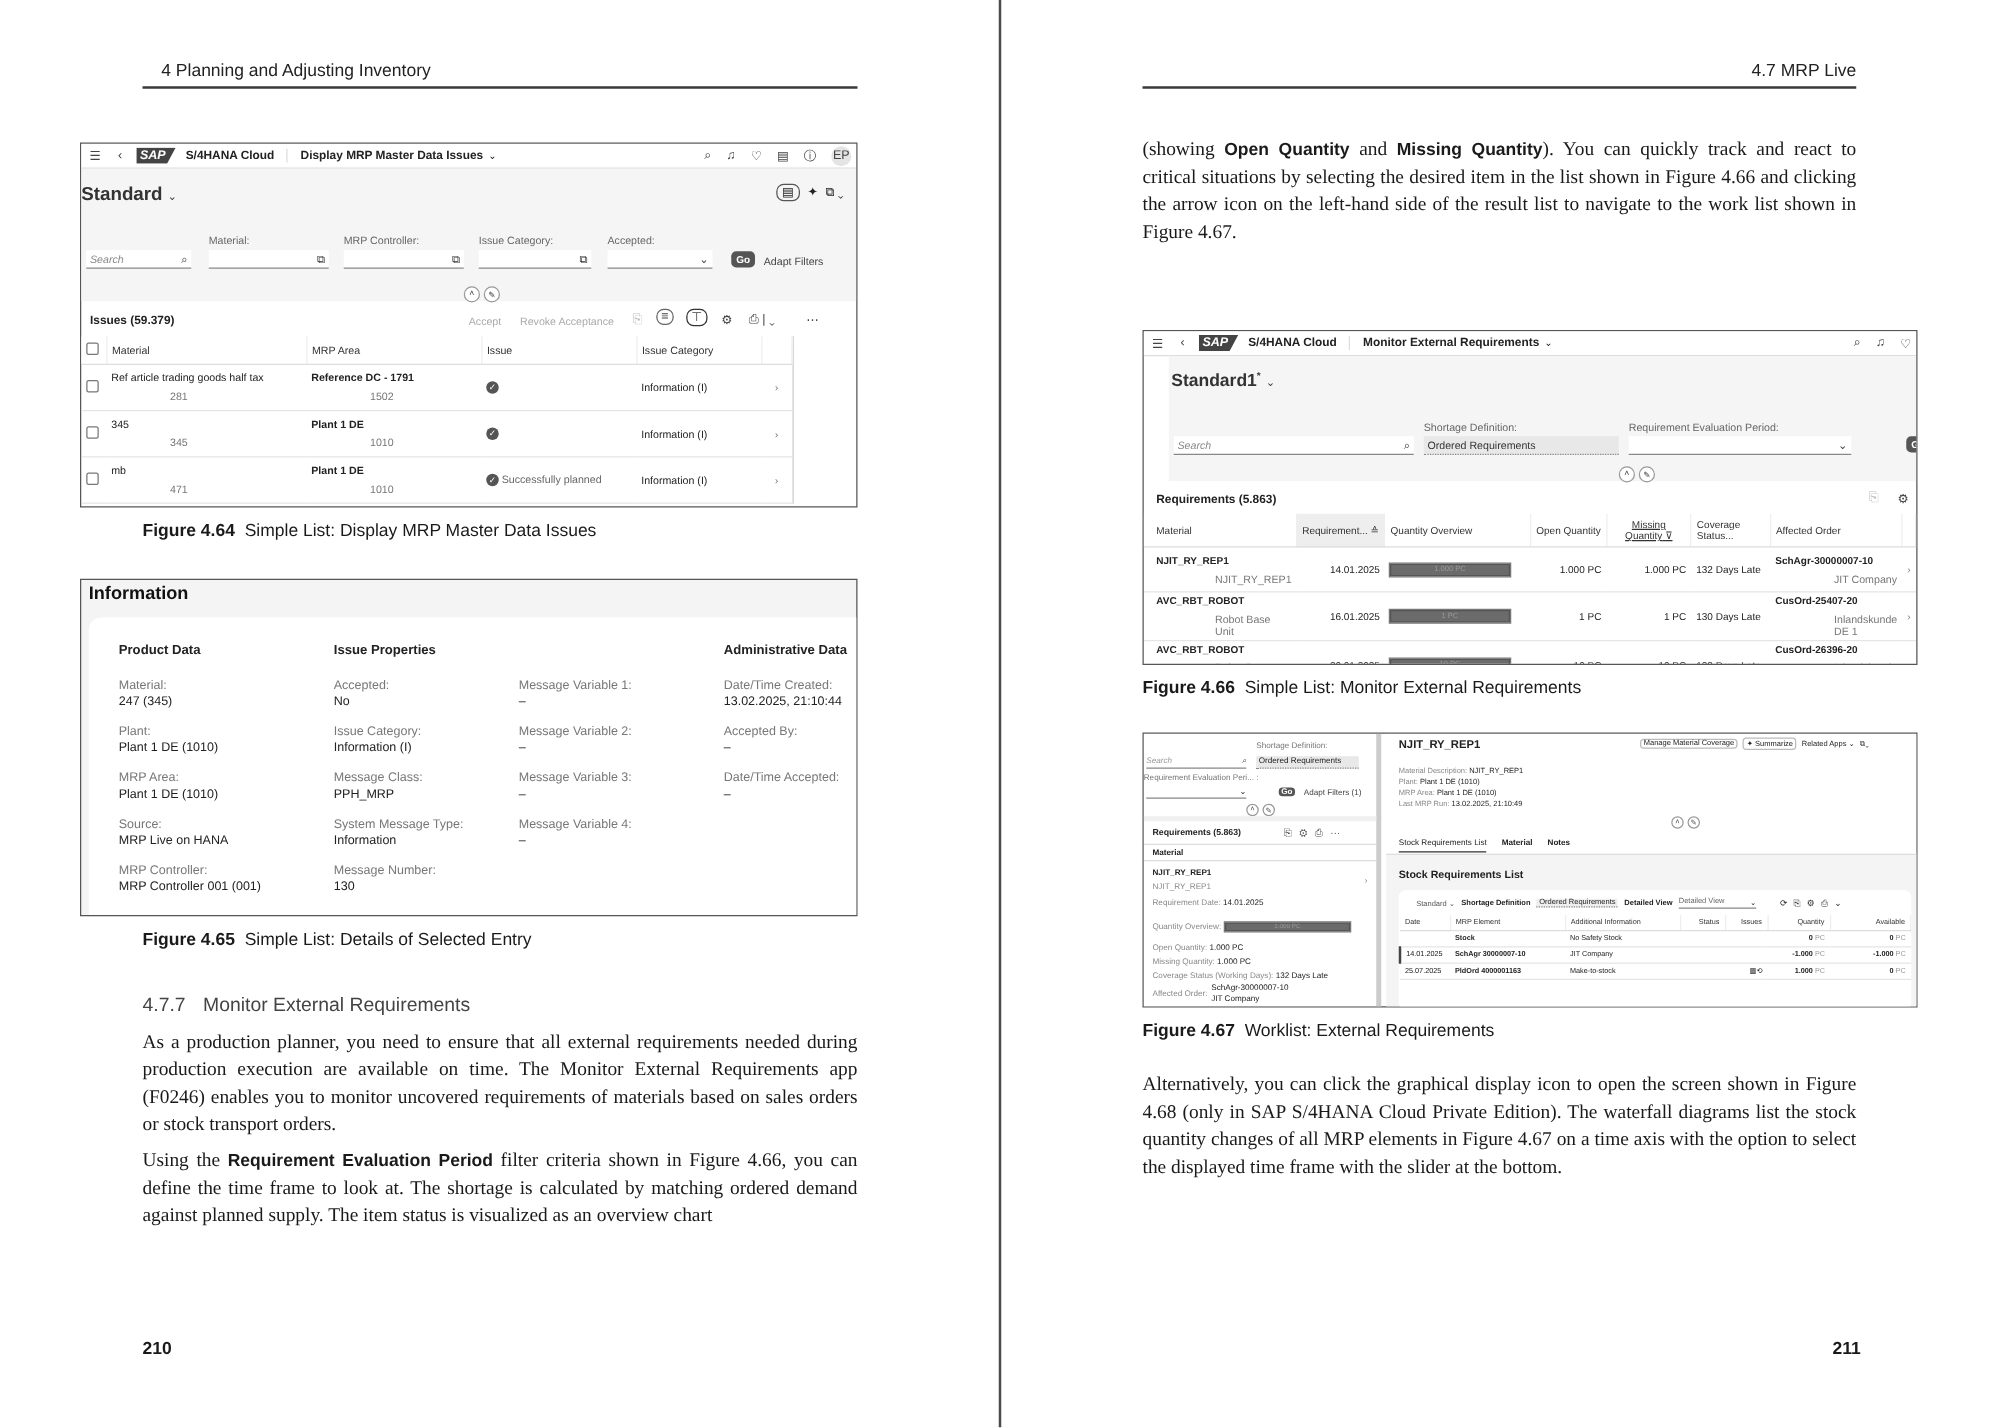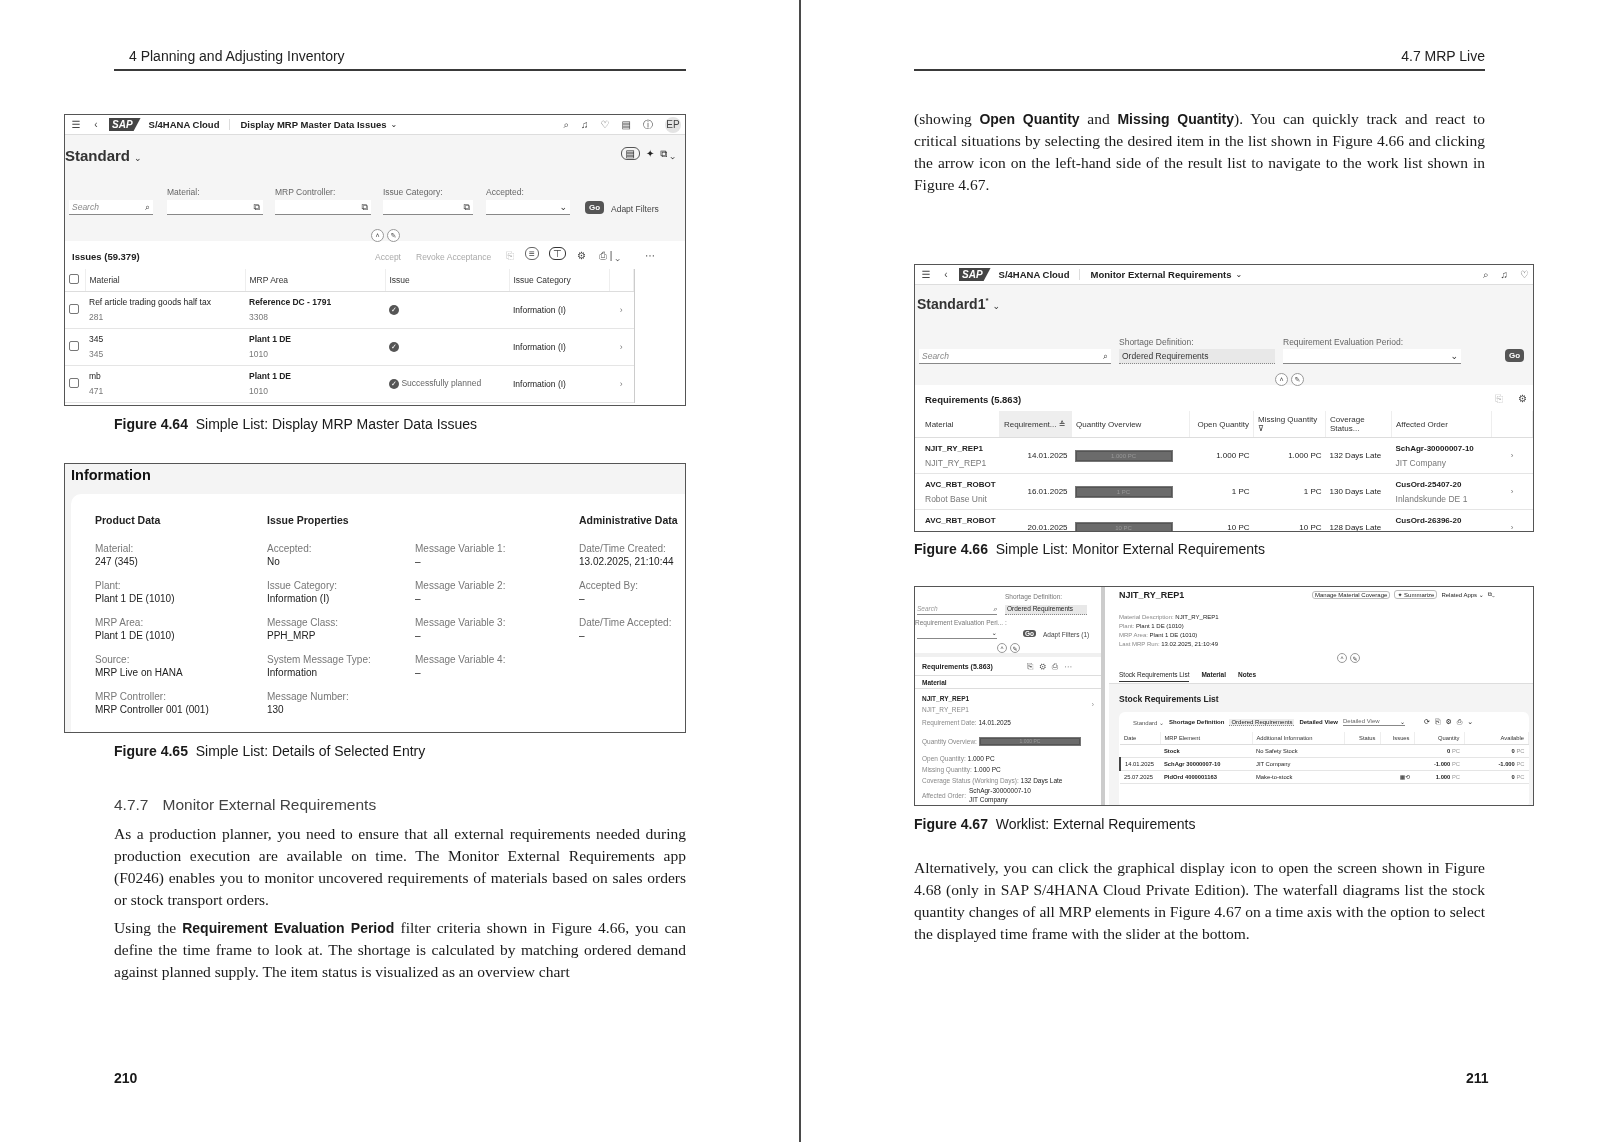--- a/index.html
+++ b/index.html
@@ -38,21 +38,21 @@
   .adapt { position: absolute; font-size: 8.5px; color: #444; }
   .collapse { position: absolute; display: flex; gap: 3px; }
   .collapse span { width: 13px; height: 13px; border-radius: 50%; border: 1px solid #999; background: #fff; font-size: 7px; display: flex; align-items: center; justify-content: center; color: #444; }
   .tbl-title { font-weight: bold; font-size: 9.5px; }
   .tb-action { font-size: 8.5px; color: #aaa; }
   .tb-ic { font-size: 10px; color: #444; }
   table.grid { border-collapse: collapse; width: 100%; font-size: 8.5px; }
   table.grid th { text-align: left; font-weight: normal; color: #333; padding: 4px 4px; border-bottom: 1px solid #ddd; border-right: 1px solid #eee; height: 22px; background: #fff; }
   table.grid td { padding: 2px 4px; border-bottom: 1px solid #e5e5e5; vertical-align: middle; }
   .cb { width: 10px; height: 10px; border: 1px solid #777; border-radius: 2px; display: inline-block; background: #fff; }
-  .sub { color: #777; display: block; margin-top: 5px; font-size: 8.5px; }
+  .sub { color: #777; display: block; margin-top: 5px; font-size: 8.5px; margin-left: 47px; }
   .bold { font-weight: bold; }
   .chk { display: inline-flex; width: 10px; height: 10px; border-radius: 50%; background: #555; color: #fff; font-size: 7px; align-items: center; justify-content: center; vertical-align: middle; }
   .nav-arrow { color: #777; text-align: center; }
   .bar { height: 10px; background: #6b6b6b; border: 1px solid #555; font-size: 6px; color: #999; display: flex; align-items: center; justify-content: center; outline: 1.5px solid #777; outline-offset: 0; }
 
   
   .info-title { font-weight: bold; font-size: 14.5px; color: #111; }
   .info-card { background: #fff; border-radius: 10px; }
   .i-col { position: absolute; font-size: 10px; }
   .i-col .hd { font-weight: bold; font-size: 10.5px; color: #222; margin-bottom: 17px; }
@@ -139,21 +139,21 @@
           <th style="width:140px;">MRP Area</th>
           <th style="width:124px;">Issue</th>
           <th style="width:100px;">Issue Category</th>
           <th></th>
         </tr>
       </thead>
       <tbody>
         <tr style="height:37px;">
           <td><span class="cb"></span></td>
           <td><span>Ref article trading goods half tax</span><span class="sub">281</span></td>
-          <td><span class="bold">Reference DC - 1791</span><span class="sub">3308</span></td>
+          <td><span class="bold">Reference DC - 1791</span><span class="sub">1502</span></td>
           <td><span class="chk">✓</span></td>
           <td>Information (I)</td>
           <td class="nav-arrow">›</td>
         </tr>
         <tr style="height:37px;">
           <td><span class="cb"></span></td>
           <td><span>345</span><span class="sub">345</span></td>
           <td><span class="bold">Plant 1 DE</span><span class="sub">1010</span></td>
           <td><span class="chk">✓</span></td>
           <td>Information (I)</td>
@@ -252,21 +252,21 @@
     <span class="ic">‹</span>
     <span class="sap-logo">SAP</span>
     <span class="prod">S/4HANA Cloud</span>
     <span class="app">Monitor External Requirements</span>
     <span style="font-size:8px;margin-left:4px;">⌄</span>
     <span class="sp"></span>
     <span class="ri">⌕</span>
     <span class="ri">♫</span>
     <span class="ri">♡</span>
   </div>
-  <div class="dyn" style="height:100px;">
+  <div class="dyn" style="height:100px;margin-left:20px;">
     <div class="abs variant" style="left:2px;top:11px;font-size:14px;">
       <span>Standard1</span><sup style="font-size:8px;">*</sup><span class="chev">⌄</span>
     </div>
     <div class="flabel" style="left:204px;top:52px;">Shortage Definition:</div>
     <div class="flabel" style="left:368px;top:52px;">Requirement Evaluation Period:</div>
     <div class="finput" style="left:4px;top:64px;width:192px;">
         <i>Search</i>
         <span class="trail">⌕</span>
       </div>
     <div class="finput" style="left:204px;top:64px;width:156px;background:#e8e8e8;color:#333;border-bottom:1px dotted #888;">
@@ -286,21 +286,21 @@
     <span class="abs tb-ic" style="left:580px;top:8px;color:#bbb;">⎘</span>
     <span class="abs tb-ic" style="left:603px;top:8px;">⚙</span>
   </div>
   <table class="grid" style="font-size:8px;">
     <thead>
       <tr>
         <th style="width:84px;padding-left:10px;">Material</th>
         <th style="width:72px;background:#eee;"><span>Requirement...</span> <span>≙</span></th>
         <th style="width:118px;">Quantity Overview</th>
         <th style="width:64px;text-align:right;">Open Quantity</th>
-        <th style="width:72px;text-align:left;"><span>Missing Quantity</span> <span>⊽</span></th>
+        <th style="width:72px;text-align:center;text-decoration:underline;"><span>Missing Quantity</span> <span>⊽</span></th>
         <th style="width:66px;">Coverage Status...</th>
         <th style="width:100px;">Affected Order</th>
         <th></th>
       </tr>
     </thead>
     <tbody>
       <tr style="height:36px;">
         <td style="padding-left:10px;"><span class="bold">NJIT_RY_REP1</span><span class="sub">NJIT_RY_REP1</span></td>
         <td style="text-align:right;">14.01.2025</td>
         <td>

